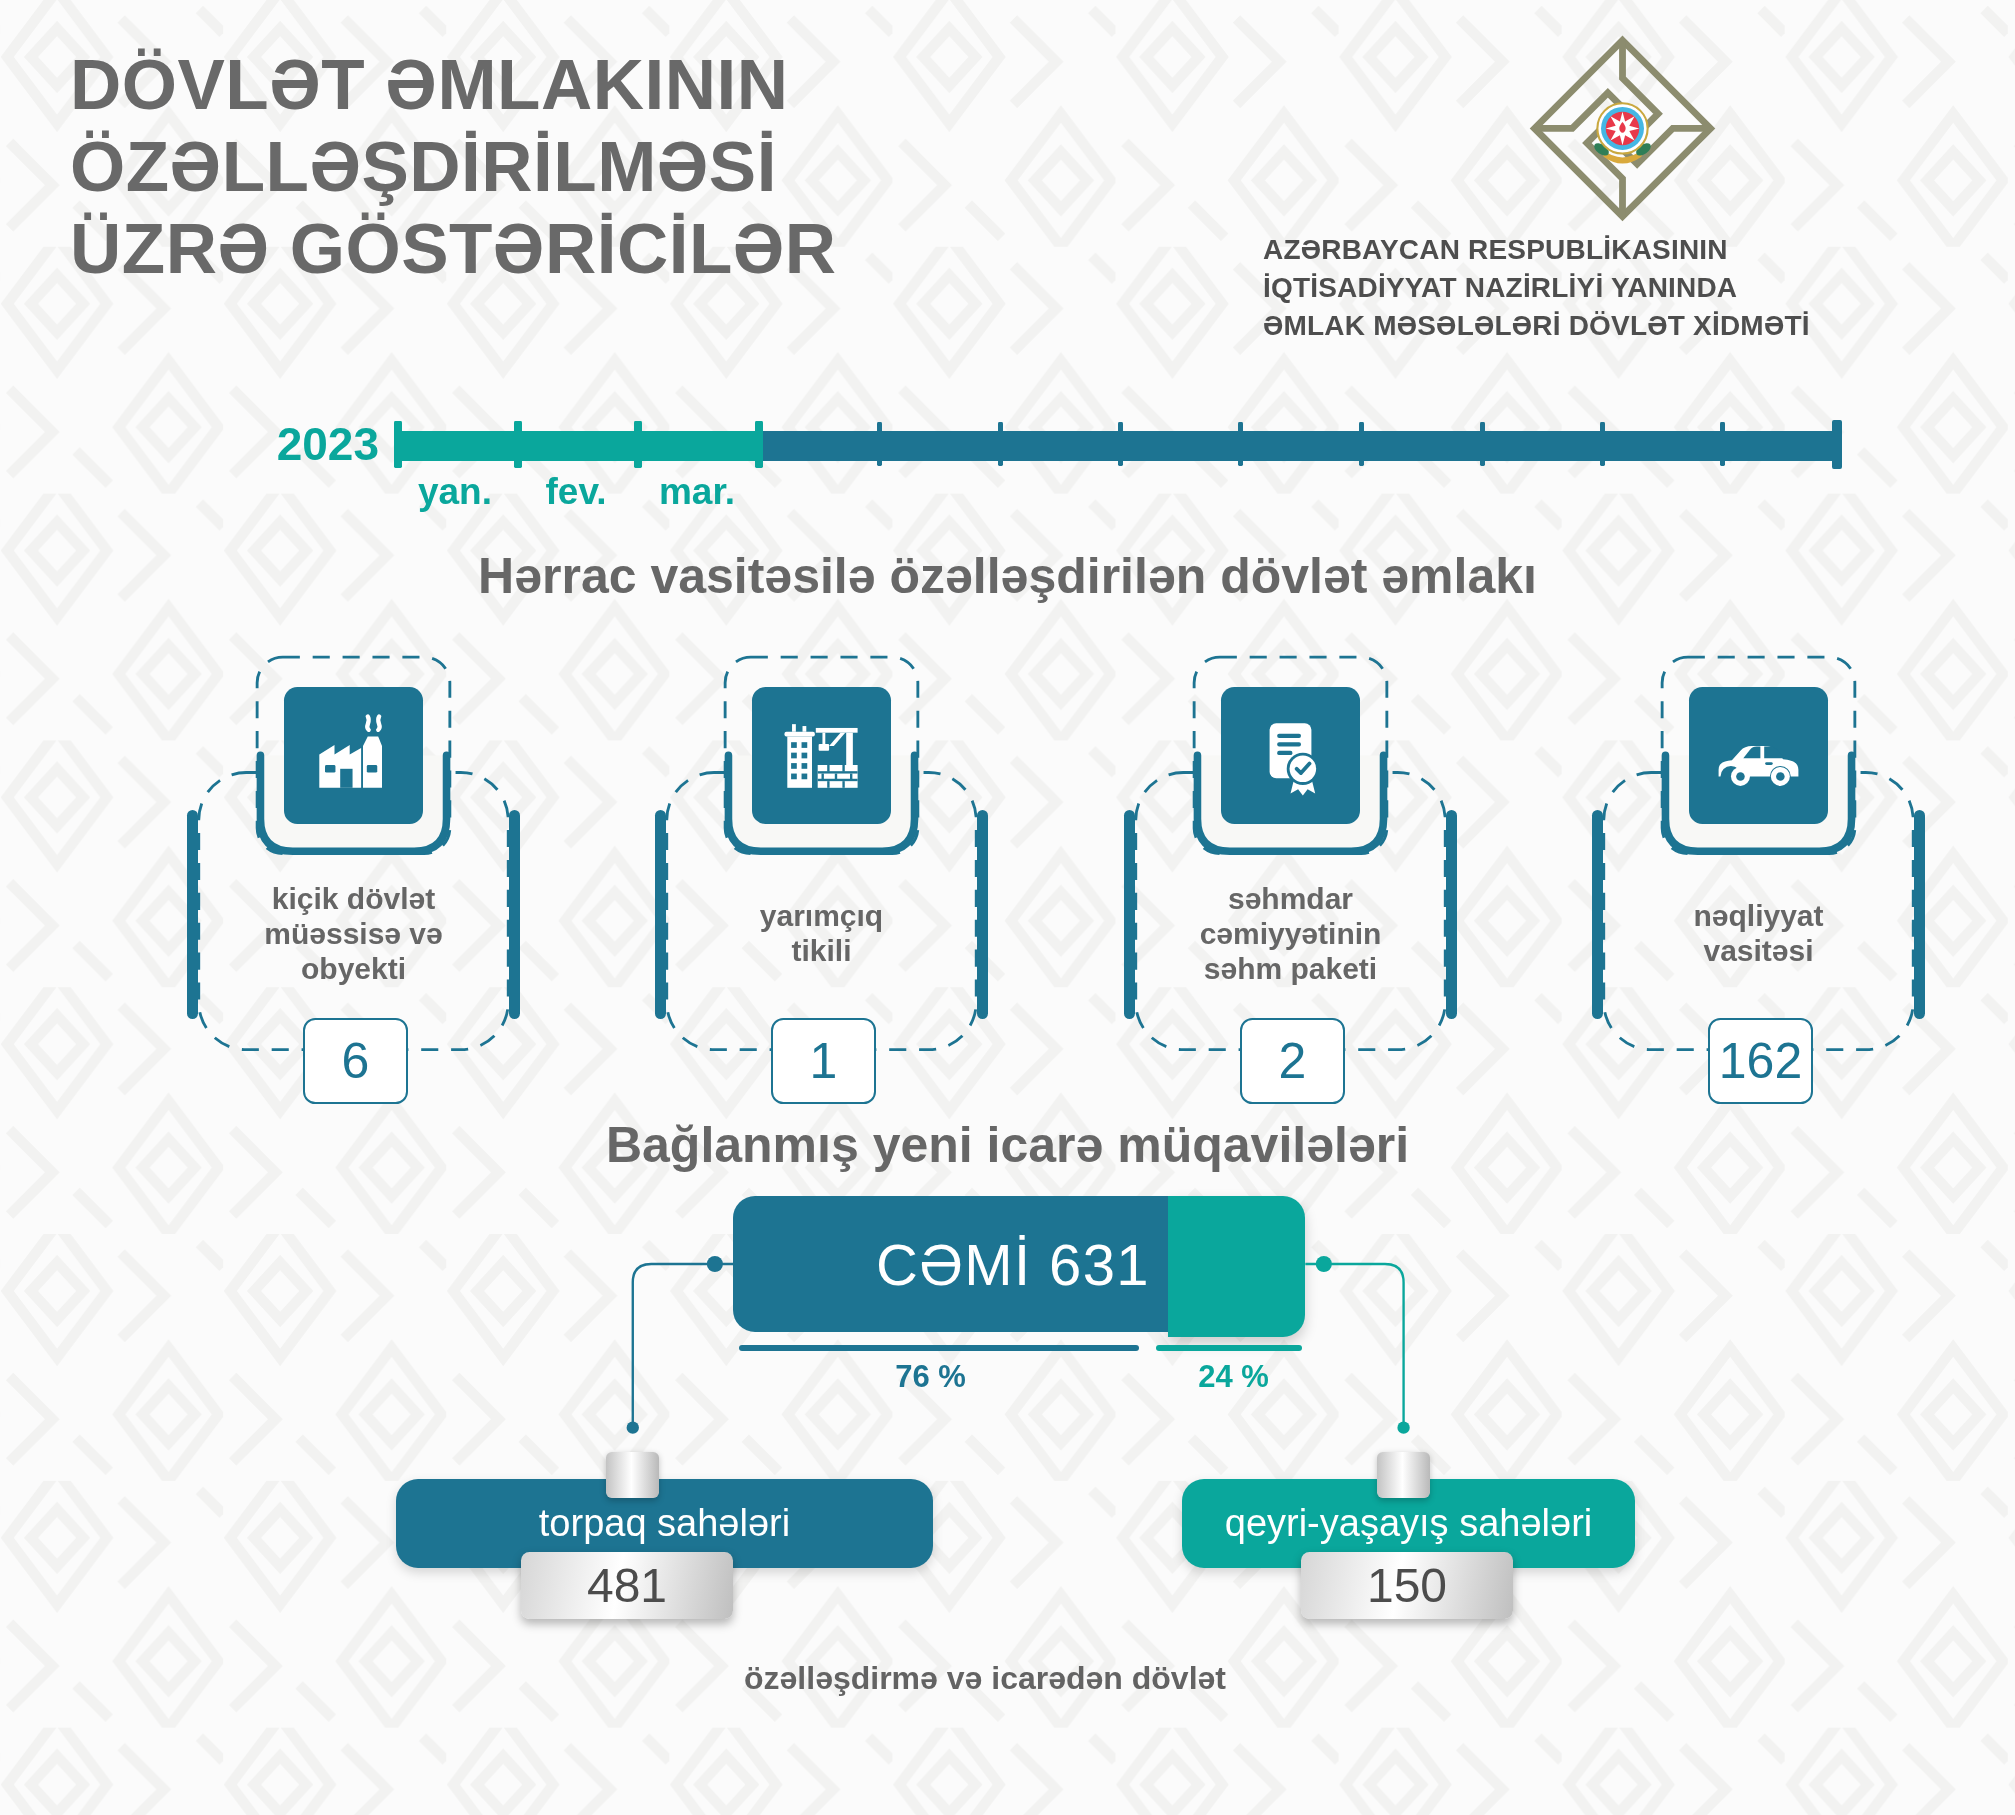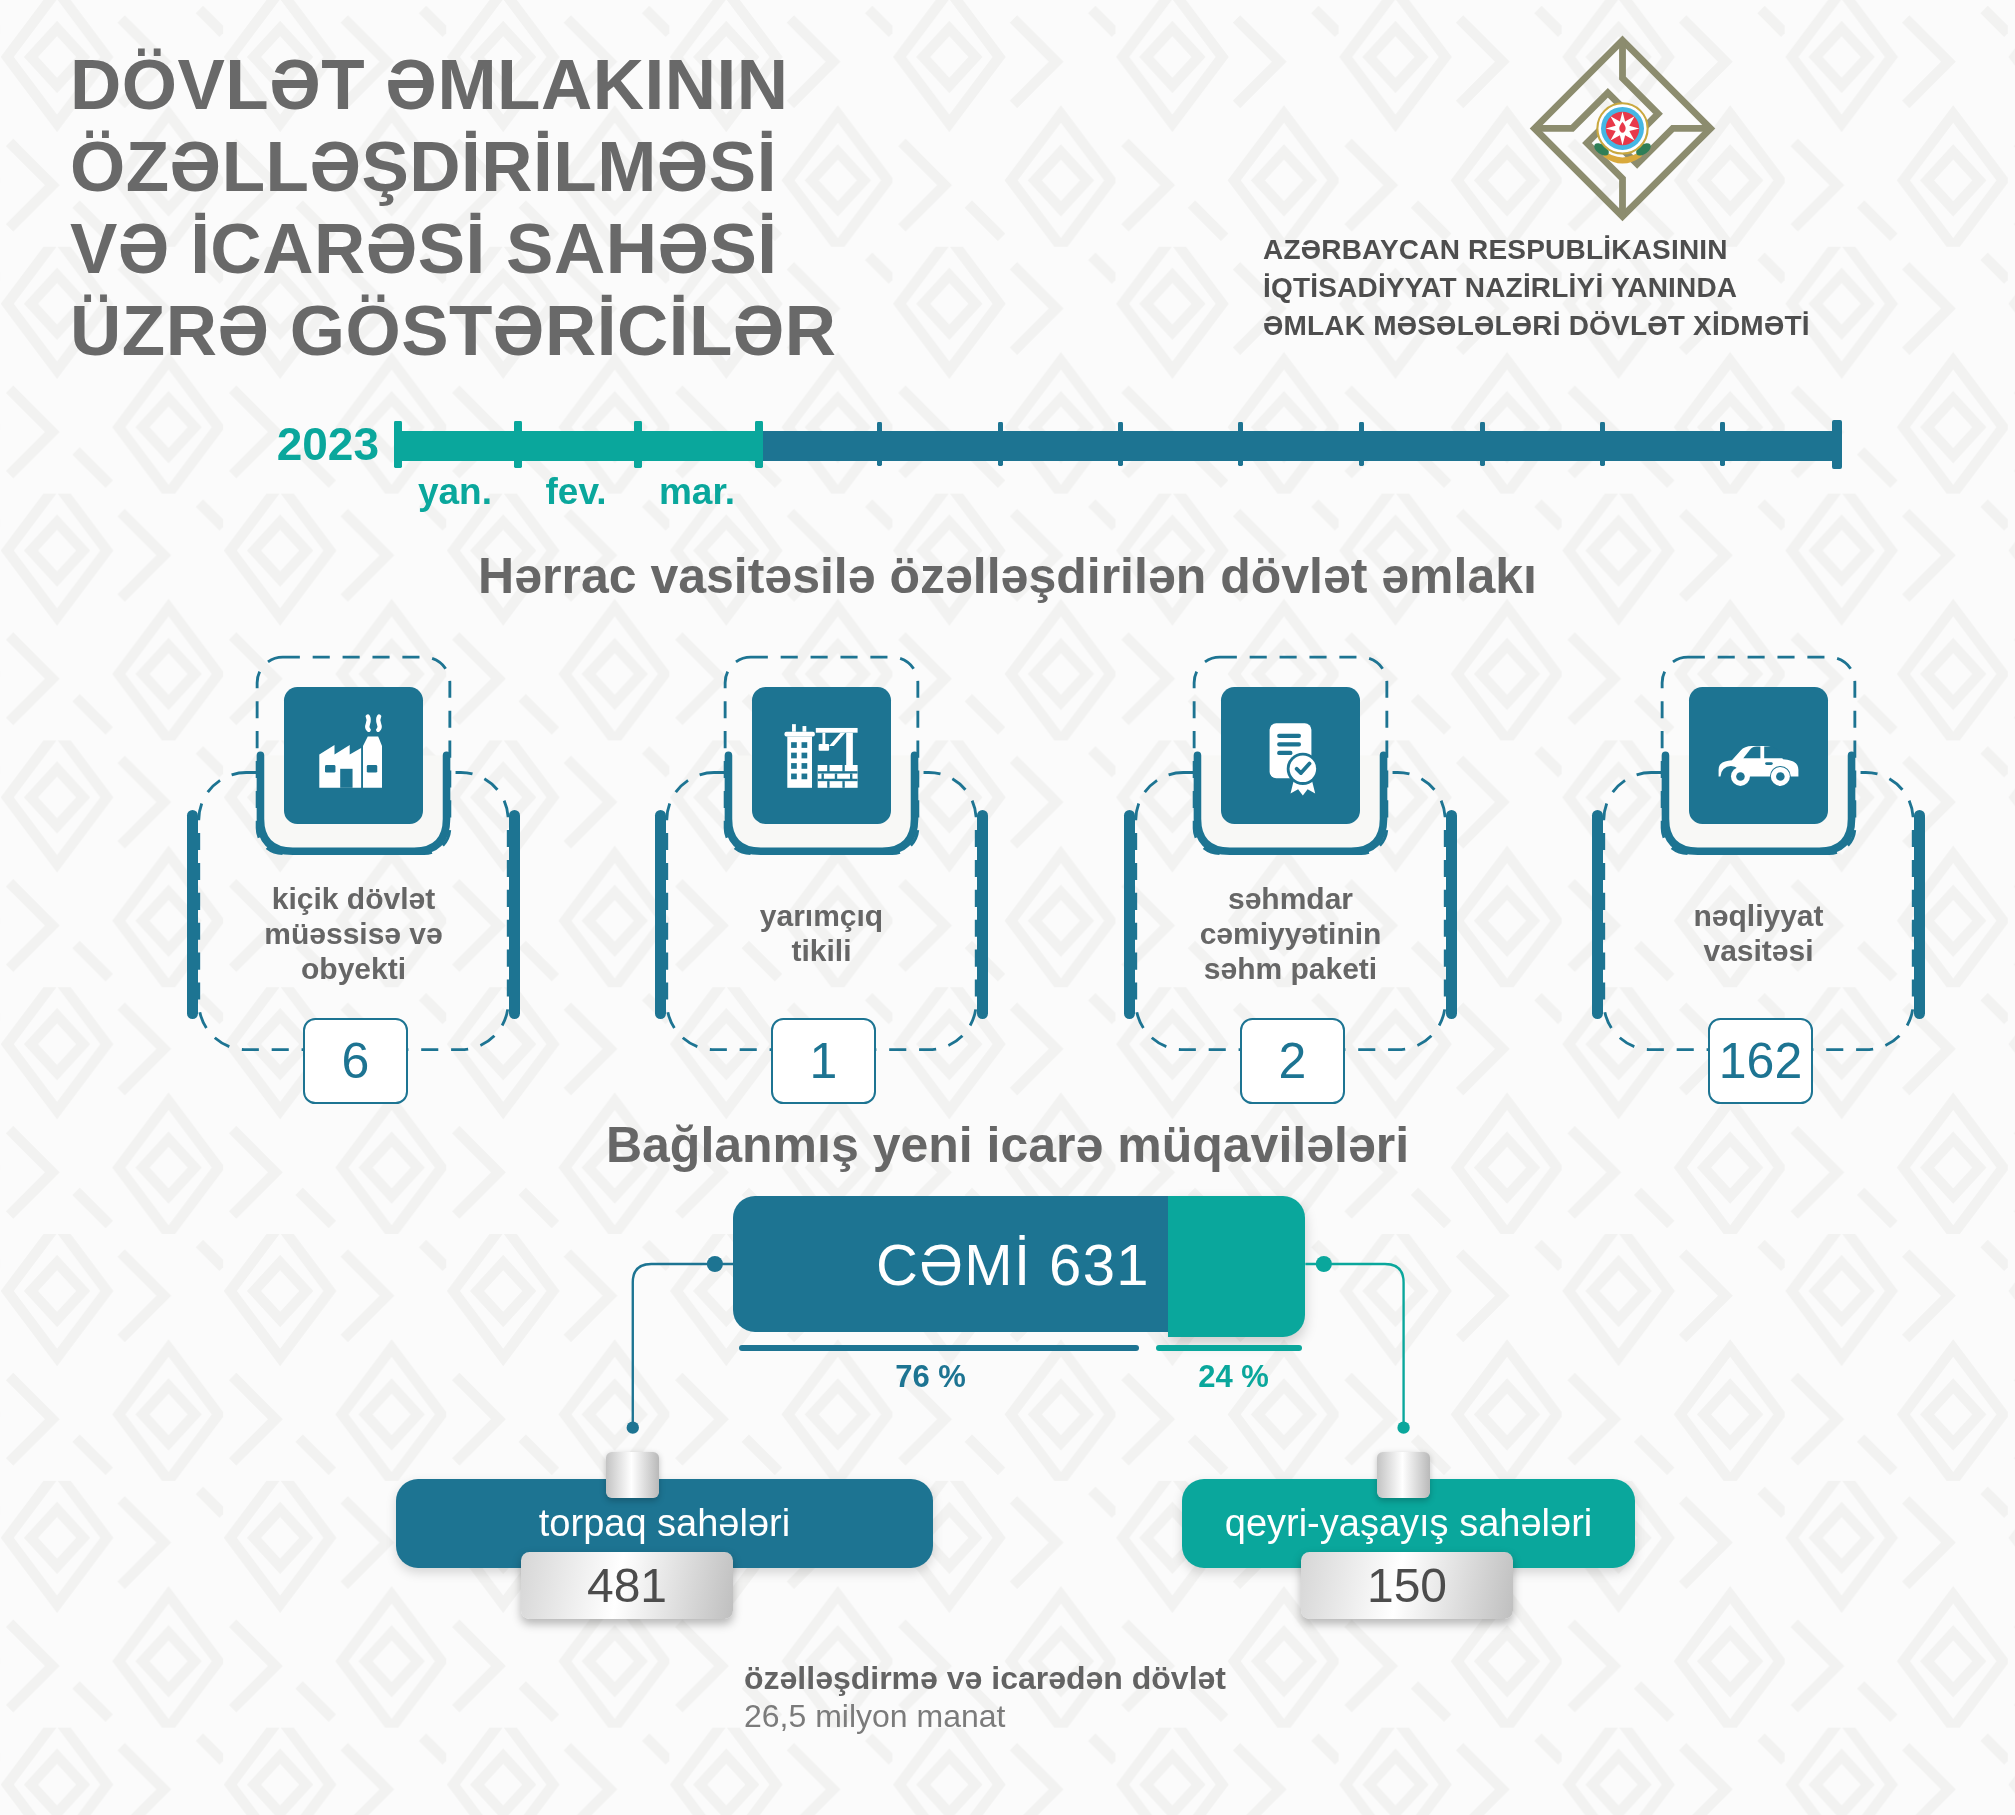--- a/index.html
+++ b/index.html
@@ -112,21 +112,20 @@
       </g>
     </pattern>
   </defs>
   <rect width="4245" height="3824" fill="#fbfbfb"></rect>
   <rect width="4245" height="3824" fill="url(#azpat)"></rect>
 </svg>
 
 <div id="title-block" class="abs">
   <div class="title-line">DÖVLƏT ƏMLAKININ</div>
   <div class="title-line">ÖZƏLLƏŞDİRİLMƏSİ</div>
-  <div class="title-line">VƏ İCARƏSİ SAHƏSİ</div>
   <div class="title-line">ÜZRƏ GÖSTƏRİCİLƏR</div>
 </div>
 
 <svg id="logo" class="abs" width="237" height="199" viewBox="0 0 400 380" xmlns="http://www.w3.org/2000/svg">
   <g fill="none" stroke="#8c8c6e" stroke-width="13" stroke-linejoin="miter">
     <path d="M200,18 L368,186 L200,354 L32,186 Z"></path>
     <path d="M200,18 L200,90 L268,158 L232,194"></path>
     <path d="M368,186 L296,186 L228,254 L192,218"></path>
     <path d="M200,354 L200,282 L132,214 L168,178"></path>
     <path d="M32,186 L104,186 L172,118 L208,154"></path>
@@ -338,15 +337,14 @@
 <div id="tab-right" class="tab"></div>
 
 <div id="box-left" class="branch-box">torpaq sahələri</div>
 <div id="box-right" class="branch-box">qeyri-yaşayış sahələri</div>
 
 <div id="val-left" class="value-box">481</div>
 <div id="val-right" class="value-box">150</div>
 
 <div id="footer-block" class="abs">
   <div class="footer-line">özəlləşdirmə və icarədən dövlət</div>
-  <div class="footer-line light">26,5 milyon manat</div>
 </div>
 
 
 </body></html>

